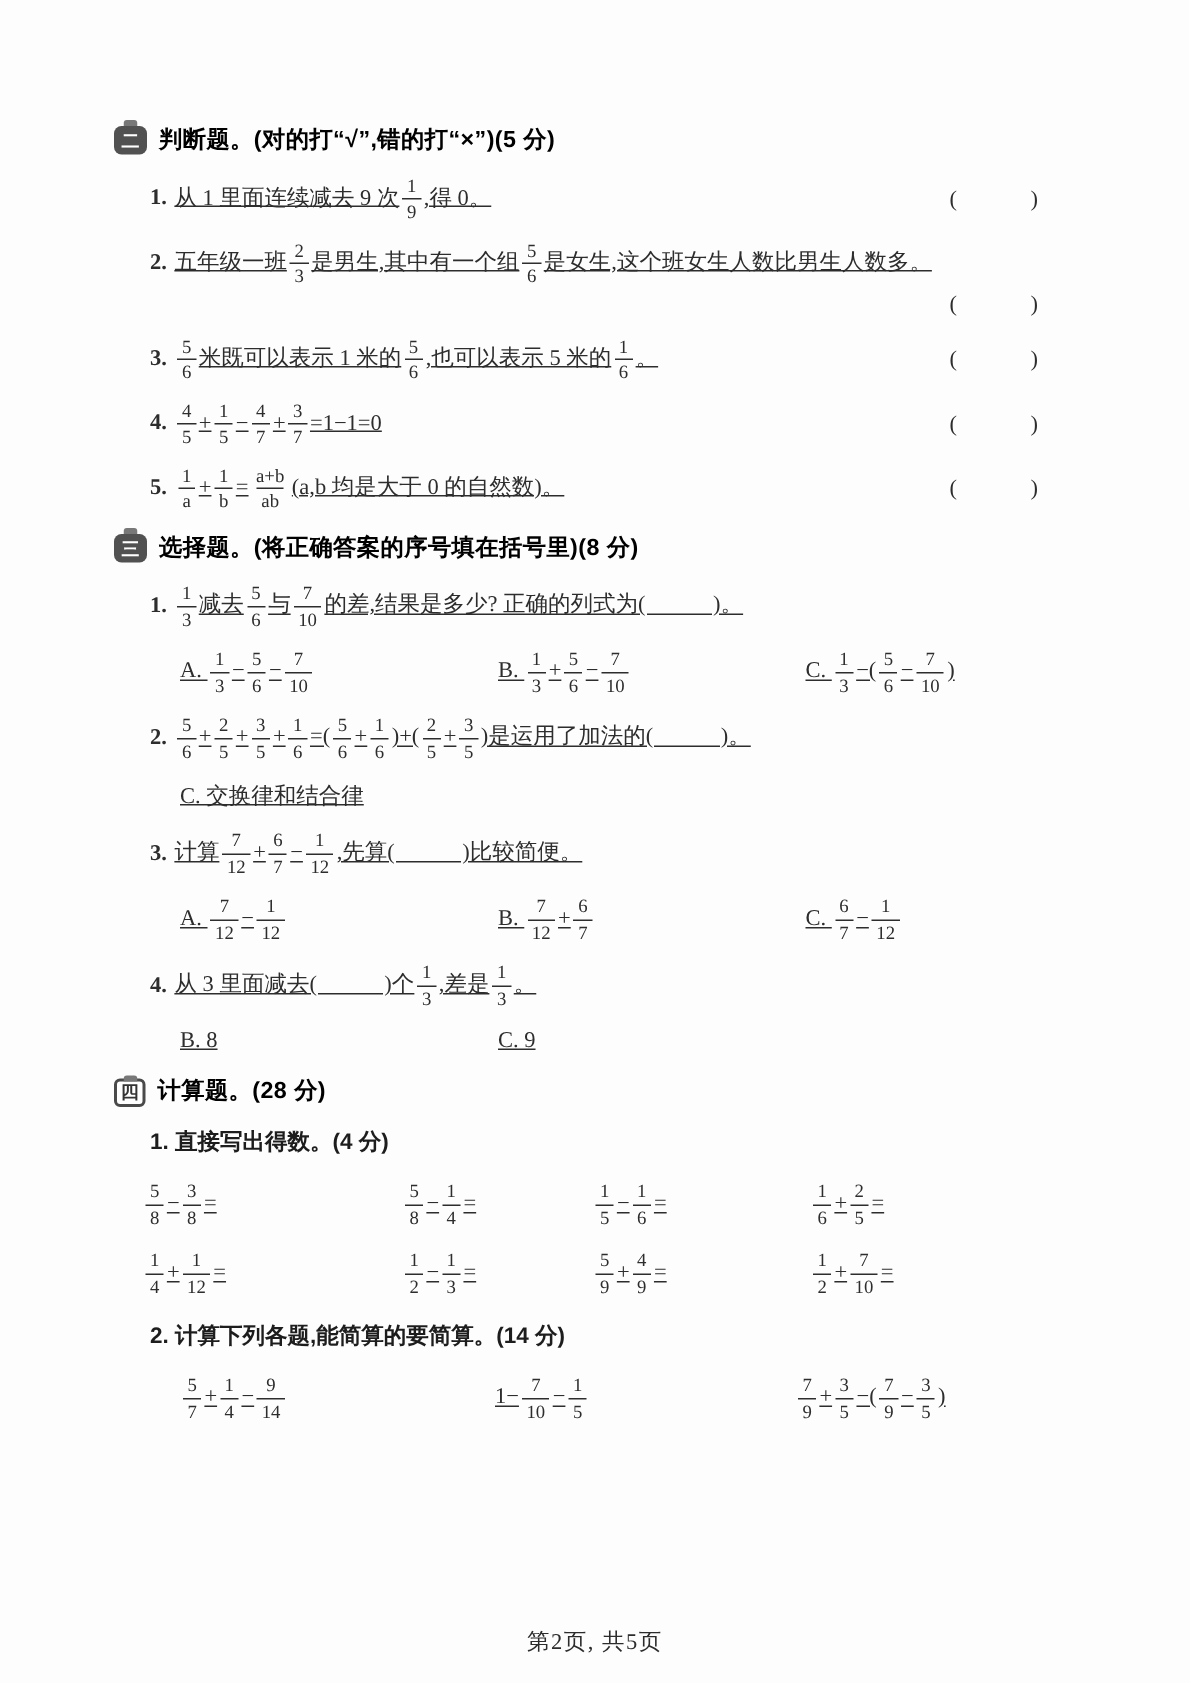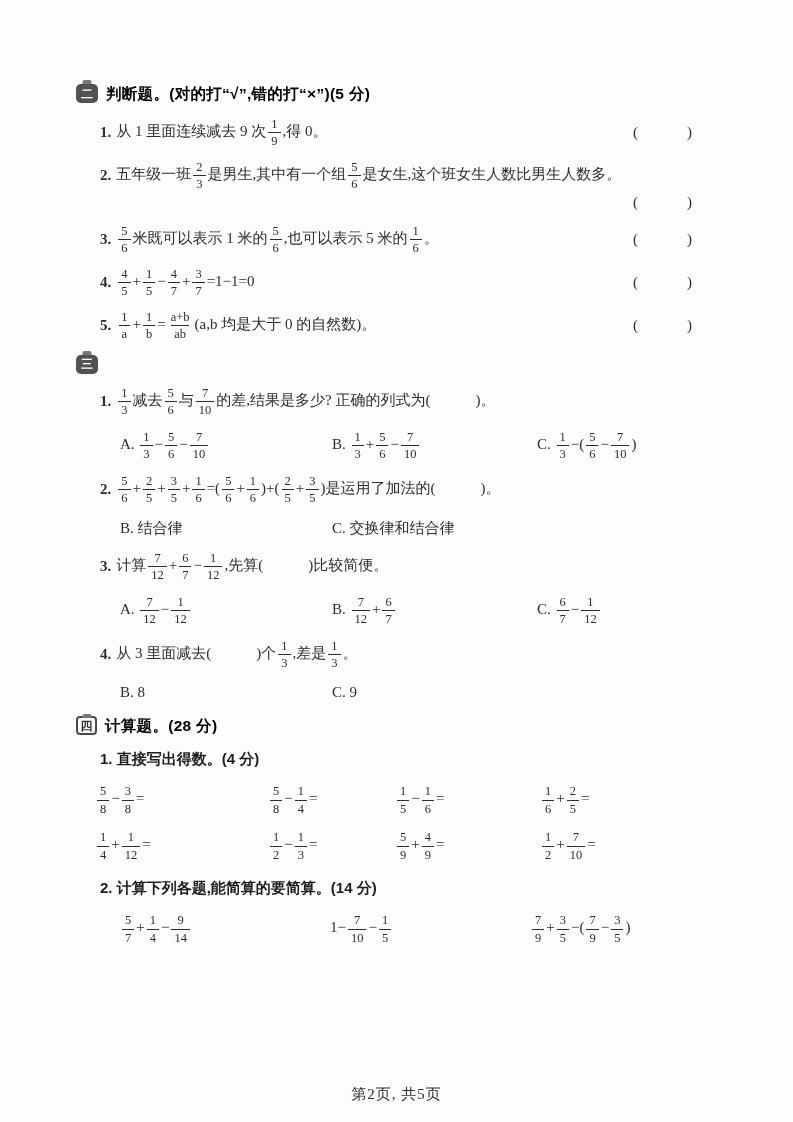--- a/index.html
+++ b/index.html
@@ -49,21 +49,21 @@
     font:700 15px/1.4 "Liberation Sans",sans-serif;color:#1d1d1d;
   }
   .calc-row4{
     display:grid;grid-template-columns:173px 127px 145px 1fr;
     margin:16px 0 16px 19px;align-items:center;
   }
   .calc-row3{
     display:grid;grid-template-columns:210px 200px 1fr;
     margin:16px 0 16px 44px;align-items:center;
   }
-  .math{white-space:normal;}
+  .math{white-space:normal;text-decoration:underline;}
   .frac{
     display:inline-flex;flex-direction:column;align-items:center;
     vertical-align:middle;line-height:1;margin:0 2px;
     font-size:12.5px;
   }
   .frac .fnum{padding:0 3px 2px;}
   .frac .fden{border-top:1px solid #2d2d2d;padding:2px 3px 0;}
   .footer{
     position:absolute;left:0;right:0;bottom:18px;
     text-align:center;font-size:15px;color:#2c2c2c;letter-spacing:1px;margin-top:22px;
@@ -147,20 +147,21 @@
               <span class="fnum">a+b</span>
               <span class="fden">ab</span>
             </span>(a,b 均是大于 0 的自然数)。</span>
         <span class="tf-blank">(　　　)</span>
       </div>
     </section>
 
     <section class="sec">
       <div class="sec-head">
         <span class="badge">三</span>
+        <h2 class="sec-title">选择题。(将正确答案的序号填在括号里)(8 分)</h2>
       </div>
 
       <div class="q">
         <span class="q-num">1.</span>
         <span class="q-text math"><span class="frac">
               <span class="fnum">1</span>
               <span class="fden">3</span>
             </span>减去<span class="frac">
               <span class="fnum">5</span>
               <span class="fden">6</span>
@@ -224,21 +225,20 @@
               <span class="fden">6</span>
             </span>)+(<span class="frac">
               <span class="fnum">2</span>
               <span class="fden">5</span>
             </span>+<span class="frac">
               <span class="fnum">3</span>
               <span class="fden">5</span>
             </span>)是运用了加法的(　　　)。</span>
       </div>
       <div class="opts">
-        <span class="math">B. 结合律</span>
         <span class="math">C. 交换律和结合律</span>
       </div>
 
       <div class="q">
         <span class="q-num">3.</span>
         <span class="q-text math">计算<span class="frac">
               <span class="fnum">7</span>
               <span class="fden">12</span>
             </span>+<span class="frac">
               <span class="fnum">6</span>

